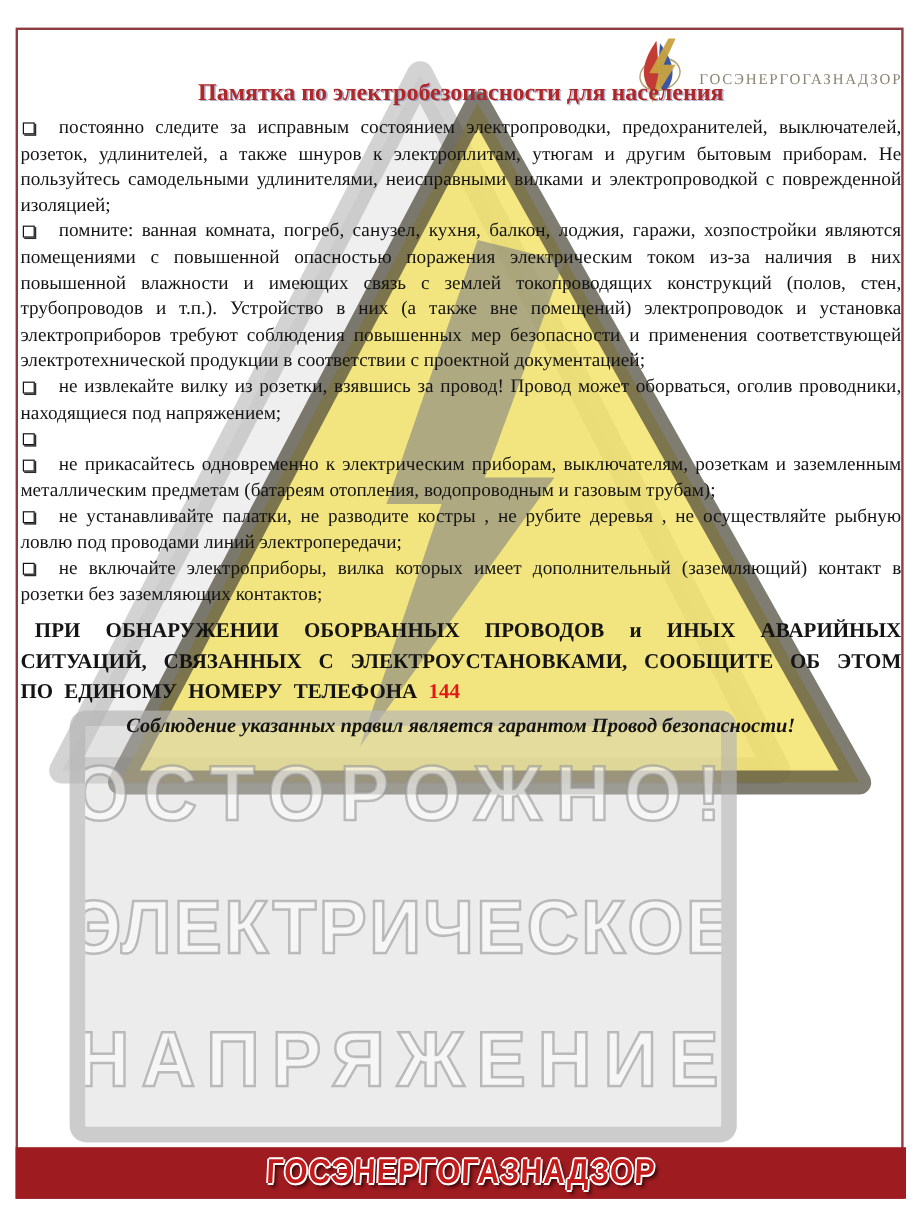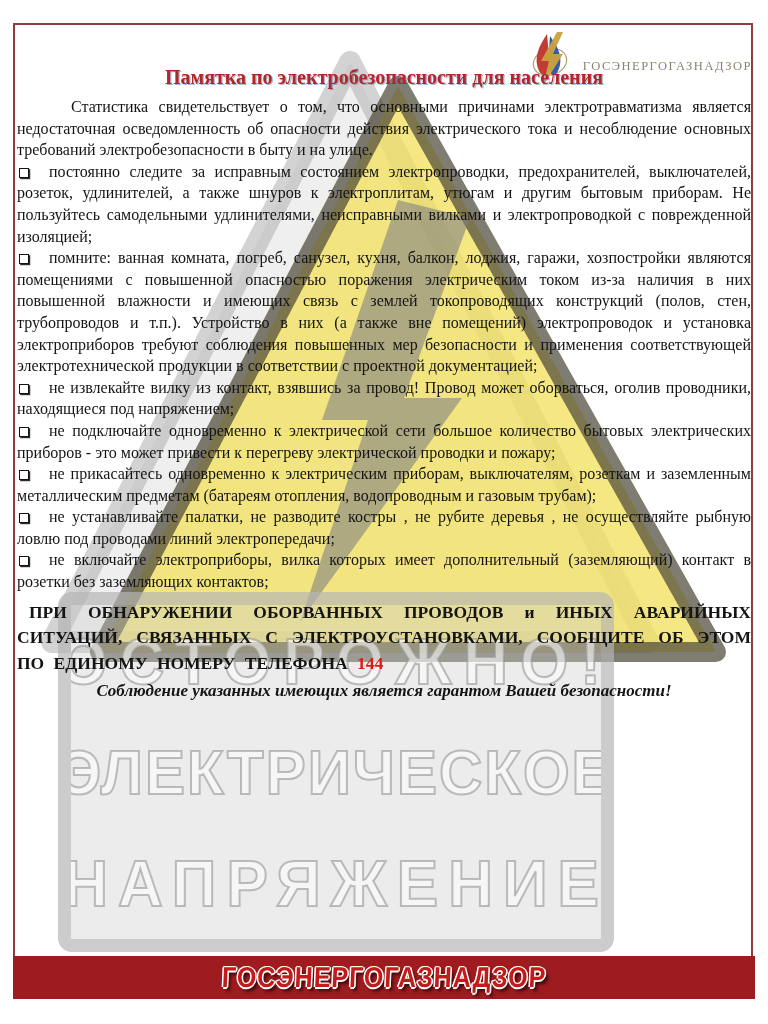--- a/index.html
+++ b/index.html
@@ -82,33 +82,32 @@
       <path d="M26,6 C18,18 12,30 18,43 C22,50 28,47 28,39 C28,28 27,16 26,6 Z" fill="#c23b34"></path>
       <path d="M29,8 C37,19 43,30 37,43 C33,50 28,47 28,39 C28,29 28,18 29,8 Z" fill="#3a57a5"></path>
       <polygon points="36,4 20,33 28,33 22,58 42,26 32,26 42,4" fill="#c9a23f" opacity="0.95"></polygon>
     </svg>
     <span class="logo-text">ГОСЭНЕРГОГАЗНАДЗОР</span>
   </div>
 
   <div class="content">
     <div class="title">Памятка по электробезопасности для населения</div>
 
-    <p class="body indent">Статистика свидетельствует о том, что основными причинами электротравматизма является недостаточная осведомленность об опасности действия электрического тока и несоблюдение основных требований электробезопасности в быту и на улице.</p>
 
 
     <p class="bullet"><span class="sq"></span><span>постоянно следите за исправным состоянием электропроводки, предохранителей, выключателей, розеток, удлинителей, а также шнуров к электроплитам, утюгам и другим бытовым приборам. Не пользуйтесь самодельными удлинителями, неисправными вилками и электропроводкой с поврежденной изоляцией;</span></p>
     <p class="bullet"><span class="sq"></span><span>помните: ванная комната, погреб, санузел, кухня, балкон, лоджия, гаражи, хозпостройки являются помещениями с повышенной опасностью поражения электрическим током из-за наличия в них повышенной влажности и имеющих связь с землей токопроводящих конструкций (полов, стен, трубопроводов и т.п.). Устройство в них (а также вне помещений) электропроводок и установка электроприборов требуют соблюдения повышенных мер безопасности и применения соответствующей электротехнической продукции в соответствии с проектной документацией;</span></p>
-    <p class="bullet"><span class="sq"></span><span>не извлекайте вилку из контакт, взявшись за провод! Провод может оборваться, оголив проводники, находящиеся под напряжением;</span></p>
-    <p class="bullet"><span class="sq"></span><span>не подключайте одновременно к электрической сети большое количество бытовых электрических приборов - это может привести к перегреву электрической проводки и пожару;</span></p>
+    <p class="bullet"><span class="sq"></span><span>не извлекайте вилку из розетки, взявшись за провод! Провод может оборваться, оголив проводники, находящиеся под напряжением;</span></p>
+    <p class="bullet"><span class="sq"></span></p>
     <p class="bullet"><span class="sq"></span><span>не прикасайтесь одновременно к электрическим приборам, выключателям, розеткам и заземленным металлическим предметам (батареям отопления, водопроводным и газовым трубам);</span></p>
     <p class="bullet"><span class="sq"></span><span>не устанавливайте палатки, не разводите костры , не рубите деревья , не осуществляйте рыбную ловлю под проводами линий электропередачи;</span></p>
     <p class="bullet"><span class="sq"></span><span>не включайте электроприборы, вилка которых имеет дополнительный (заземляющий) контакт в розетки без заземляющих контактов;</span></p>
 
     <p class="alert"><span>ПРИ ОБНАРУЖЕНИИ ОБОРВАННЫХ ПРОВОДОВ и ИНЫХ АВАРИЙНЫХ СИТУАЦИЙ, СВЯЗАННЫХ С ЭЛЕКТРОУСТАНОВКАМИ, СООБЩИТЕ ОБ ЭТОМ ПО ЕДИНОМУ НОМЕРУ ТЕЛЕФОНА </span><span class="phone">144</span></p>
 
-    <p class="closing">Соблюдение указанных имеющих является гарантом Вашей безопасности!</p>
+    <p class="closing">Соблюдение указанных правил является гарантом Провод безопасности!</p>
   </div>
 
   <div class="footer-bar">
     <span class="footer-word">ГОСЭНЕРГОГАЗНАДЗОР</span>
   </div>
 
 </div>
 
 </body></html>

